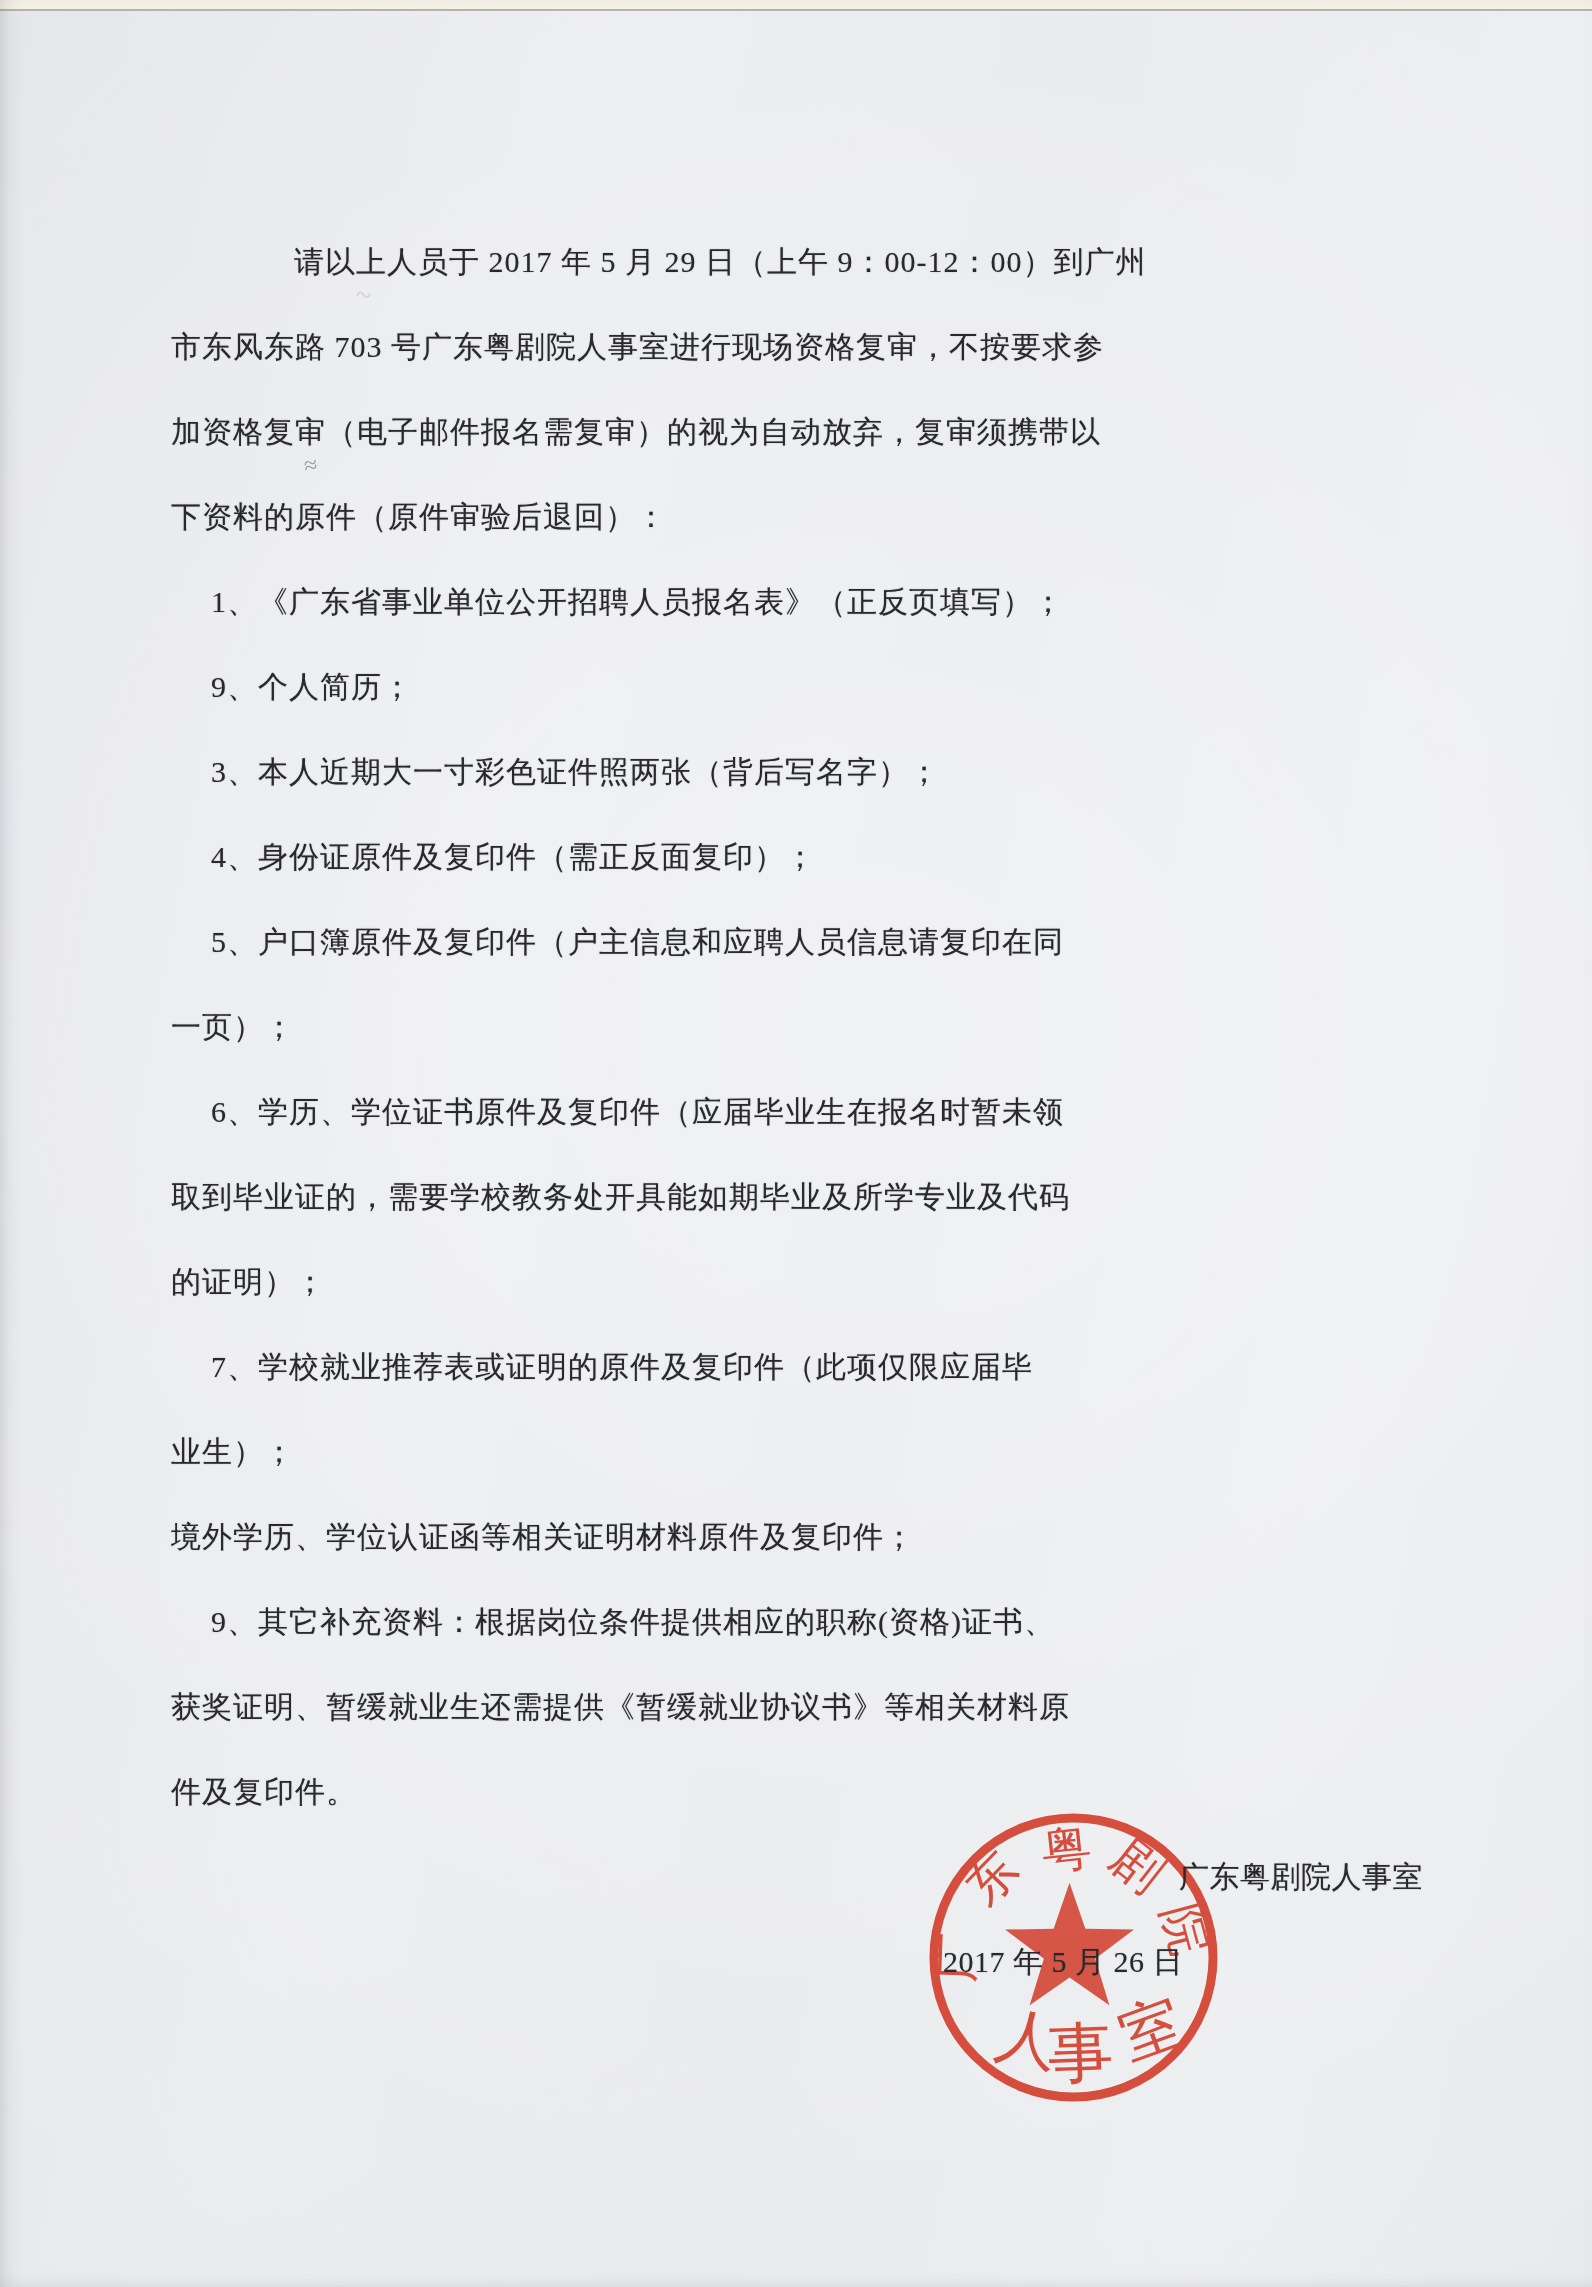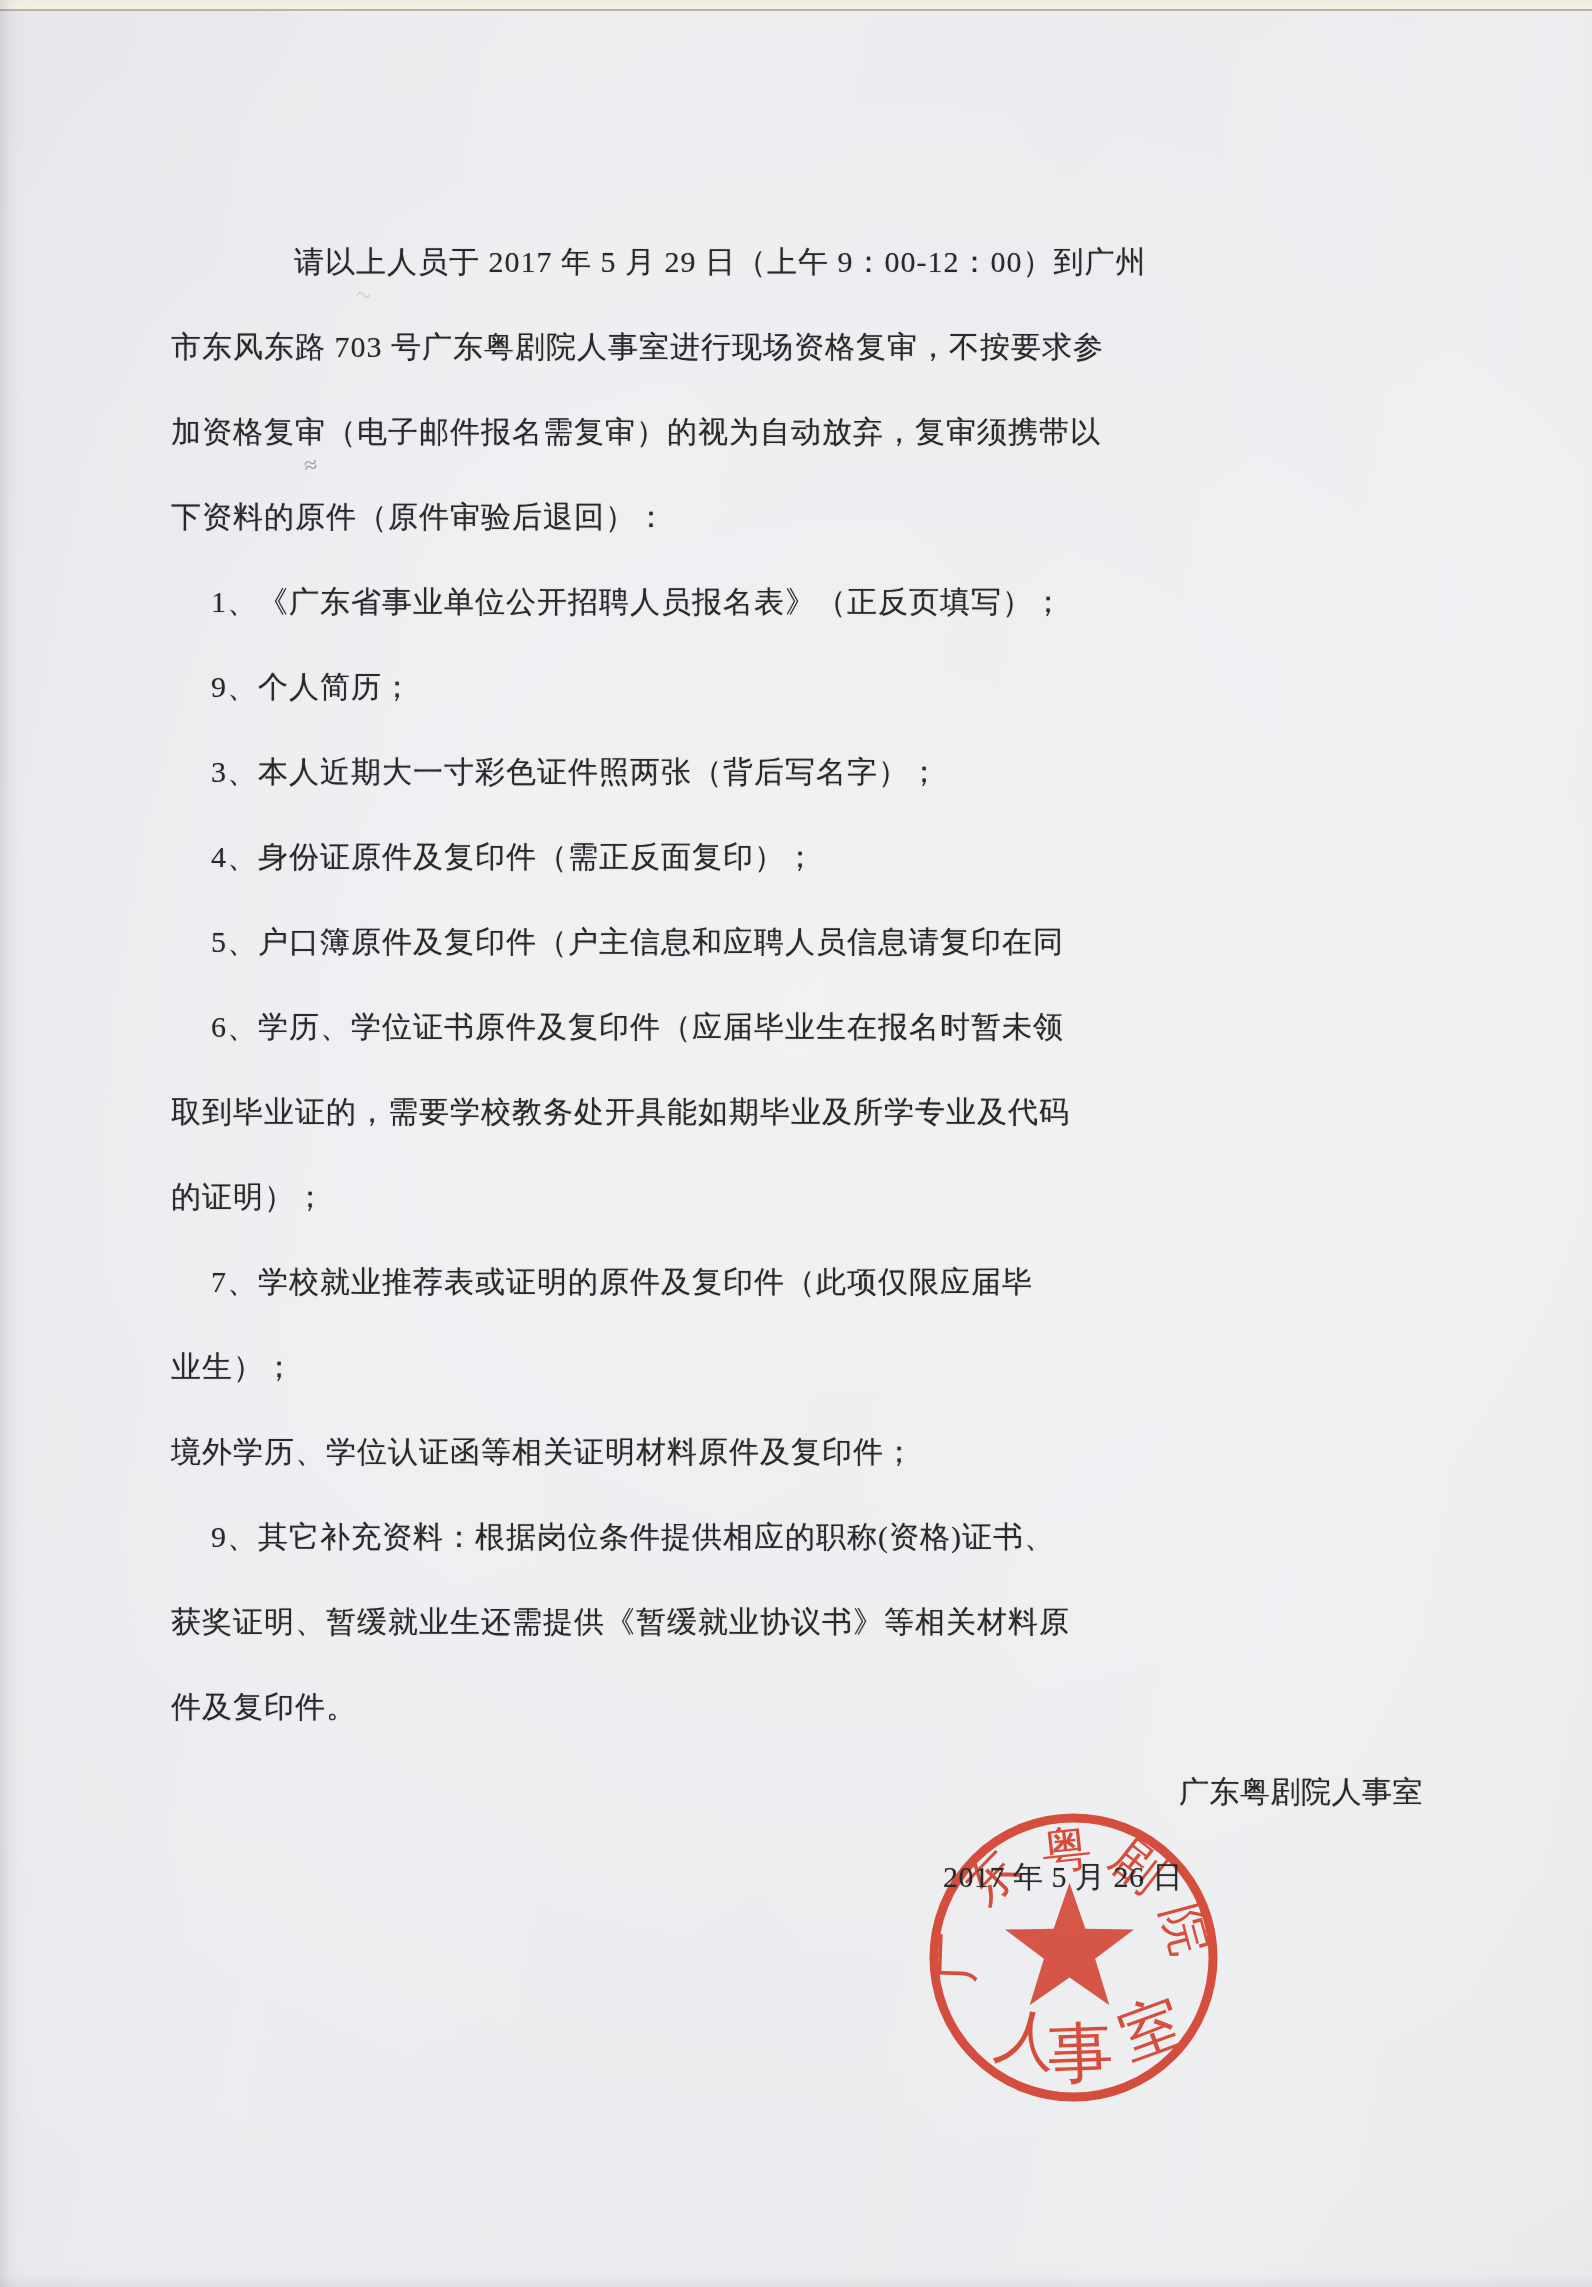--- a/index.html
+++ b/index.html
@@ -77,20 +77,21 @@
   <div class="doc">
       <div class="line para">请以上人员于 2017 年 5 月 29 日（上午 9：00-12：00）到广州</div>
       <div class="line flush">市东风东路 703 号广东粤剧院人事室进行现场资格复审，不按要求参</div>
       <div class="line flush">加资格复审（电子邮件报名需复审）的视为自动放弃，复审须携带以</div>
       <div class="line flush">下资料的原件（原件审验后退回）：</div>
       <div class="line item">1、《广东省事业单位公开招聘人员报名表》（正反页填写）；</div>
       <div class="line item">9、个人简历；</div>
       <div class="line item">3、本人近期大一寸彩色证件照两张（背后写名字）；</div>
       <div class="line item">4、身份证原件及复印件（需正反面复印）；</div>
       <div class="line item">5、户口簿原件及复印件（户主信息和应聘人员信息请复印在同</div>
+      <div class="line flush">一页）；</div>
       <div class="line item">6、学历、学位证书原件及复印件（应届毕业生在报名时暂未领</div>
       <div class="line flush">取到毕业证的，需要学校教务处开具能如期毕业及所学专业及代码</div>
       <div class="line flush">的证明）；</div>
       <div class="line item">7、学校就业推荐表或证明的原件及复印件（此项仅限应届毕</div>
       <div class="line flush">业生）；</div>
       <div class="line flush">境外学历、学位认证函等相关证明材料原件及复印件；</div>
       <div class="line item">9、其它补充资料：根据岗位条件提供相应的职称(资格)证书、</div>
       <div class="line flush">获奖证明、暂缓就业生还需提供《暂缓就业协议书》等相关材料原</div>
       <div class="line flush">件及复印件。</div>
       <div class="line sign">广东粤剧院人事室</div>

